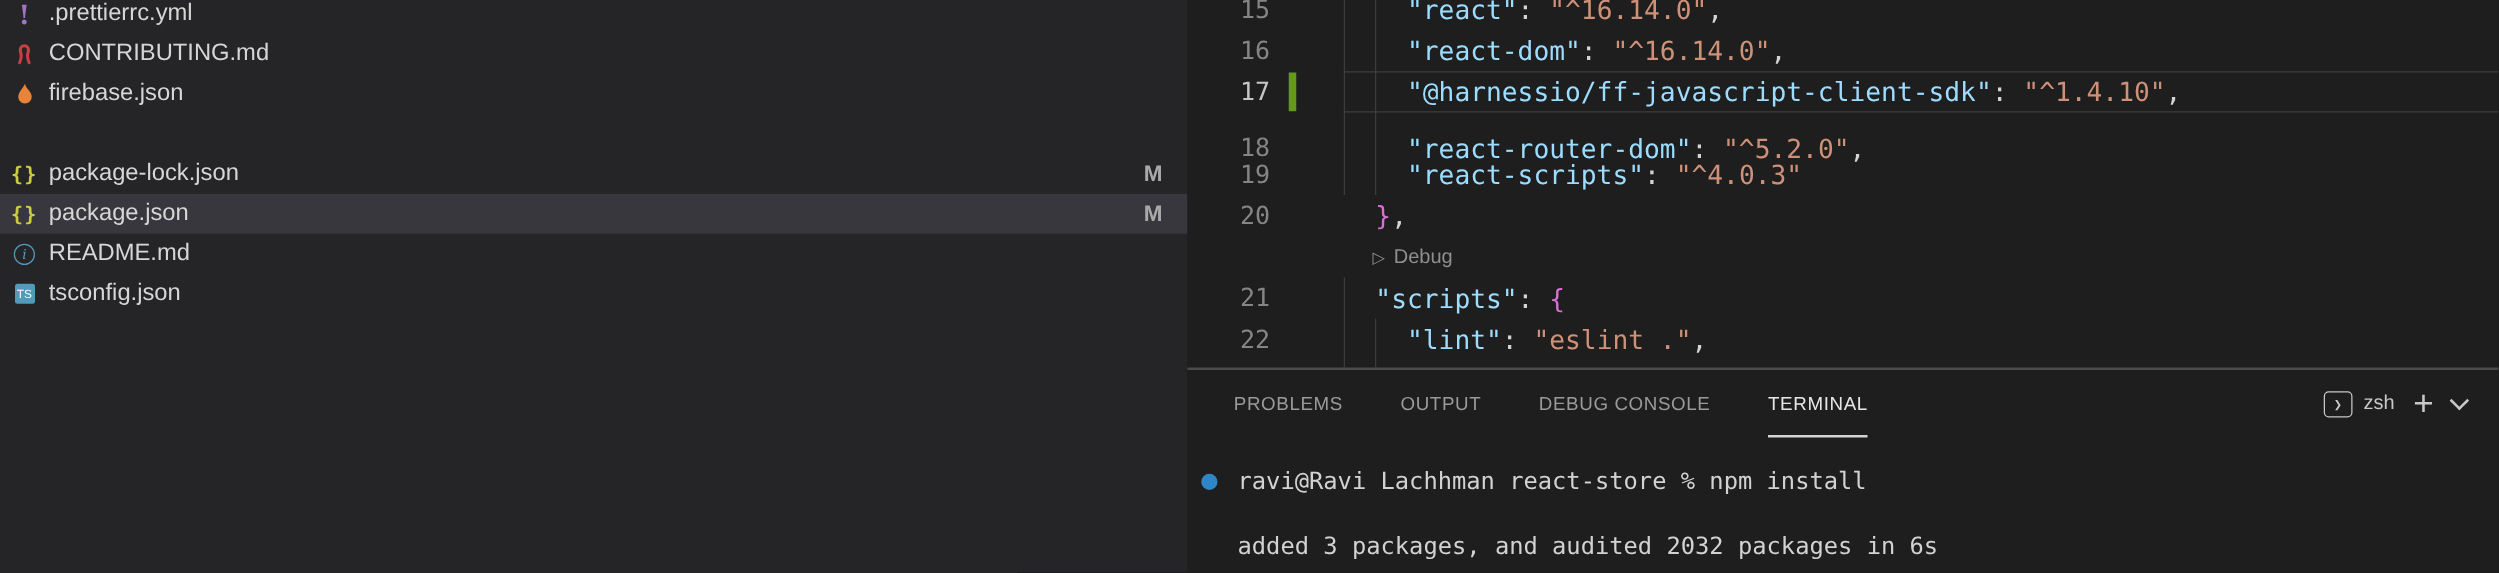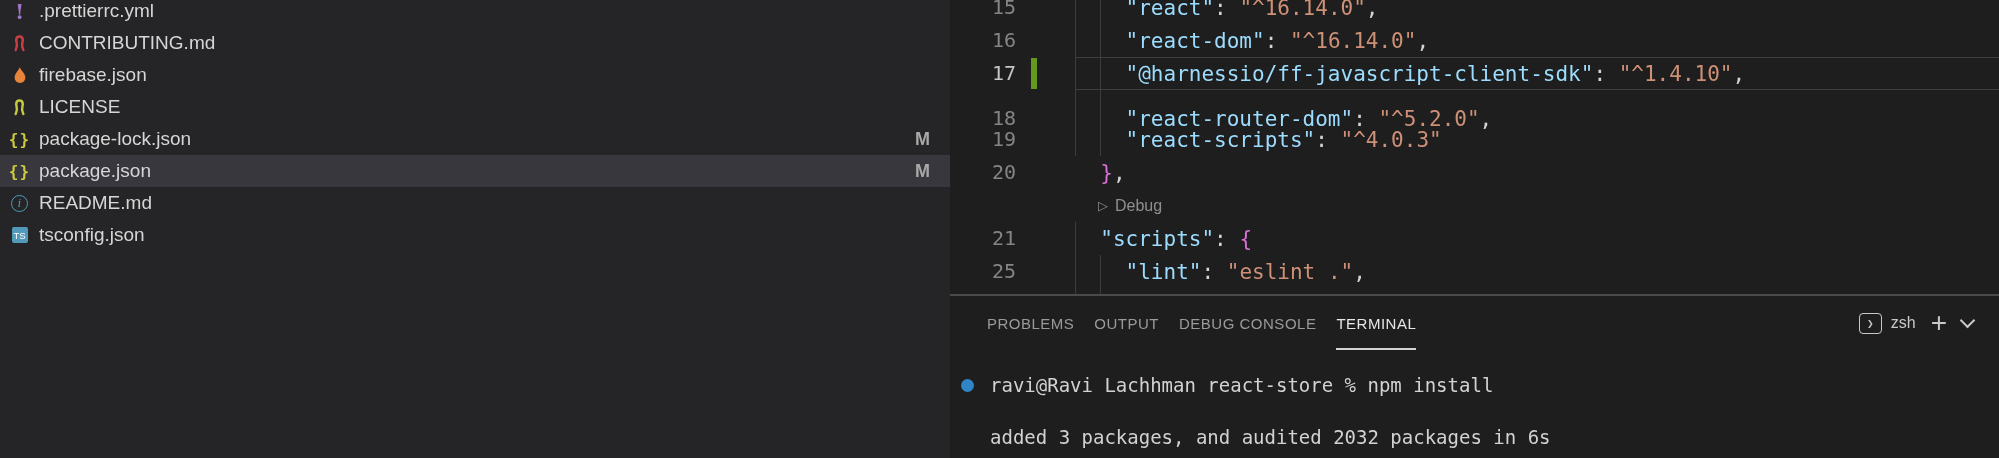--- a/index.html
+++ b/index.html
@@ -37,21 +37,21 @@
   .code-line{white-space:pre;font-family:"DejaVu Sans Mono",monospace;font-size:21px;color:#d4d4d4;}
   .tk-key{color:#9cdcfe;} .tk-str{color:#ce9178;} .tk-punct{color:#d4d4d4;} .tk-brace{color:#da70d6;} .tk-plain{color:#d4d4d4;}
   .codelens{position:absolute;left:148px;top:0;height:33px;display:flex;align-items:center;gap:7px;
             color:#8f8f8f;font-size:16px;cursor:pointer;}
   .codelens .tri{font-size:13px;}
 
   
   .panel{position:absolute;left:0;top:294px;right:0;height:164px;box-sizing:border-box;
          border-top:2px solid #4a4a4a;background:#1e1e1e;}
   .tabs{position:absolute;left:0;top:0;right:0;height:54px;display:flex;align-items:stretch;
-        padding-left:37px;gap:20px;}
+        padding-left:37px;gap:46px;}
   .tab{display:flex;align-items:center;font-size:15px;letter-spacing:.5px;color:#9a9a9a;cursor:pointer;}
   .tab.active{color:#e6e6e6;box-shadow:inset 0 -2px 0 #d4d4d4;}
   .controls{position:absolute;right:26px;top:0;height:54px;display:flex;align-items:center;gap:15px;color:#c8c8c8;}
   .shell-btn{display:flex;align-items:center;gap:9px;cursor:pointer;}
   .shell-icon{width:21px;height:19px;border:1.5px solid #c8c8c8;border-radius:4px;display:flex;
               align-items:center;justify-content:center;font-size:11px;font-family:"DejaVu Sans Mono",monospace;}
   .shell-name{font-size:16px;text-align:center;}
   .plus-btn{font-size:28px;font-weight:100;line-height:0;cursor:pointer;}
   .chev-btn{width:9px;height:9px;border-right:2px solid #c8c8c8;border-bottom:2px solid #c8c8c8;
             transform:rotate(45deg);margin-top:-5px;cursor:pointer;}
@@ -79,28 +79,20 @@
         <span class="file-label">CONTRIBUTING.md</span>
       </div>
       <div class="file-row" style="top: 59px;">
         <span class="file-icon">
           <svg viewBox="0 0 16 16" width="18" height="18">
             <path d="M8 0.8 C8.4 3.8 12.2 5.9 12.7 9.3 C13.2 12.8 10.6 15 8 15 C5.4 15 2.8 12.8 3.3 9.3 C3.8 6.2 6.2 4.6 8 0.8 Z" fill="#e8833a"></path>
           </svg>
         </span>
         <span class="file-label">firebase.json</span>
       </div>
-      <div class="file-row" style="top: 91px;">
-        <span class="file-icon">
-          <svg viewBox="0 0 16 16" width="17" height="17">
-            <path d="M8 1.5 C5.6 1.5 4.9 3.6 4.9 4.9 C4.9 7 7 8.6 4.4 14.2 M8 1.5 C10.4 1.5 11.1 3.6 11.1 4.9 C11.1 7 9 8.6 11.6 14.2" fill="none" stroke="#c3c93b" stroke-width="2.3" stroke-linecap="round"></path>
-          </svg>
-        </span>
-        <span class="file-label">LICENSE</span>
-      </div>
       <div class="file-row" style="top: 123px;">
         <span class="file-icon">
           <span class="ic-braces">{}</span>
         </span>
         <span class="file-label">package-lock.json</span>
         <span class="file-badge">M</span>
       </div>
       <div class="file-row selected" style="top: 155px;">
         <span class="file-icon">
           <span class="ic-braces">{}</span>
@@ -169,21 +161,21 @@
             <span class="tri">▷</span>
             <span>Debug</span>
           </div>
           <div class="code-row" style="top: 222px;">
             <div class="gutter">21</div>
             <div class="line-box">
               <span class="code-line"><span class="tk-plain">  </span><span class="tk-key">"scripts"</span><span class="tk-punct">: </span><span class="tk-brace">{</span></span>
             </div>
           </div>
           <div class="code-row" style="top: 255px;">
-            <div class="gutter">25</div>
+            <div class="gutter">22</div>
             <div class="line-box">
               <span class="code-line"><span class="tk-plain">    </span><span class="tk-key">"lint"</span><span class="tk-punct">: </span><span class="tk-str">"eslint ."</span><span class="tk-punct">,</span></span>
             </div>
           </div>
           <div class="code-row" style="top: 288px;">
             <div class="gutter">23</div>
             <div class="line-box">
               <span class="code-line"><span class="tk-plain">    </span><span class="tk-key">"start"</span><span class="tk-punct">: </span><span class="tk-str">"react-scripts start"</span><span class="tk-punct">,</span></span>
             </div>
           </div>

